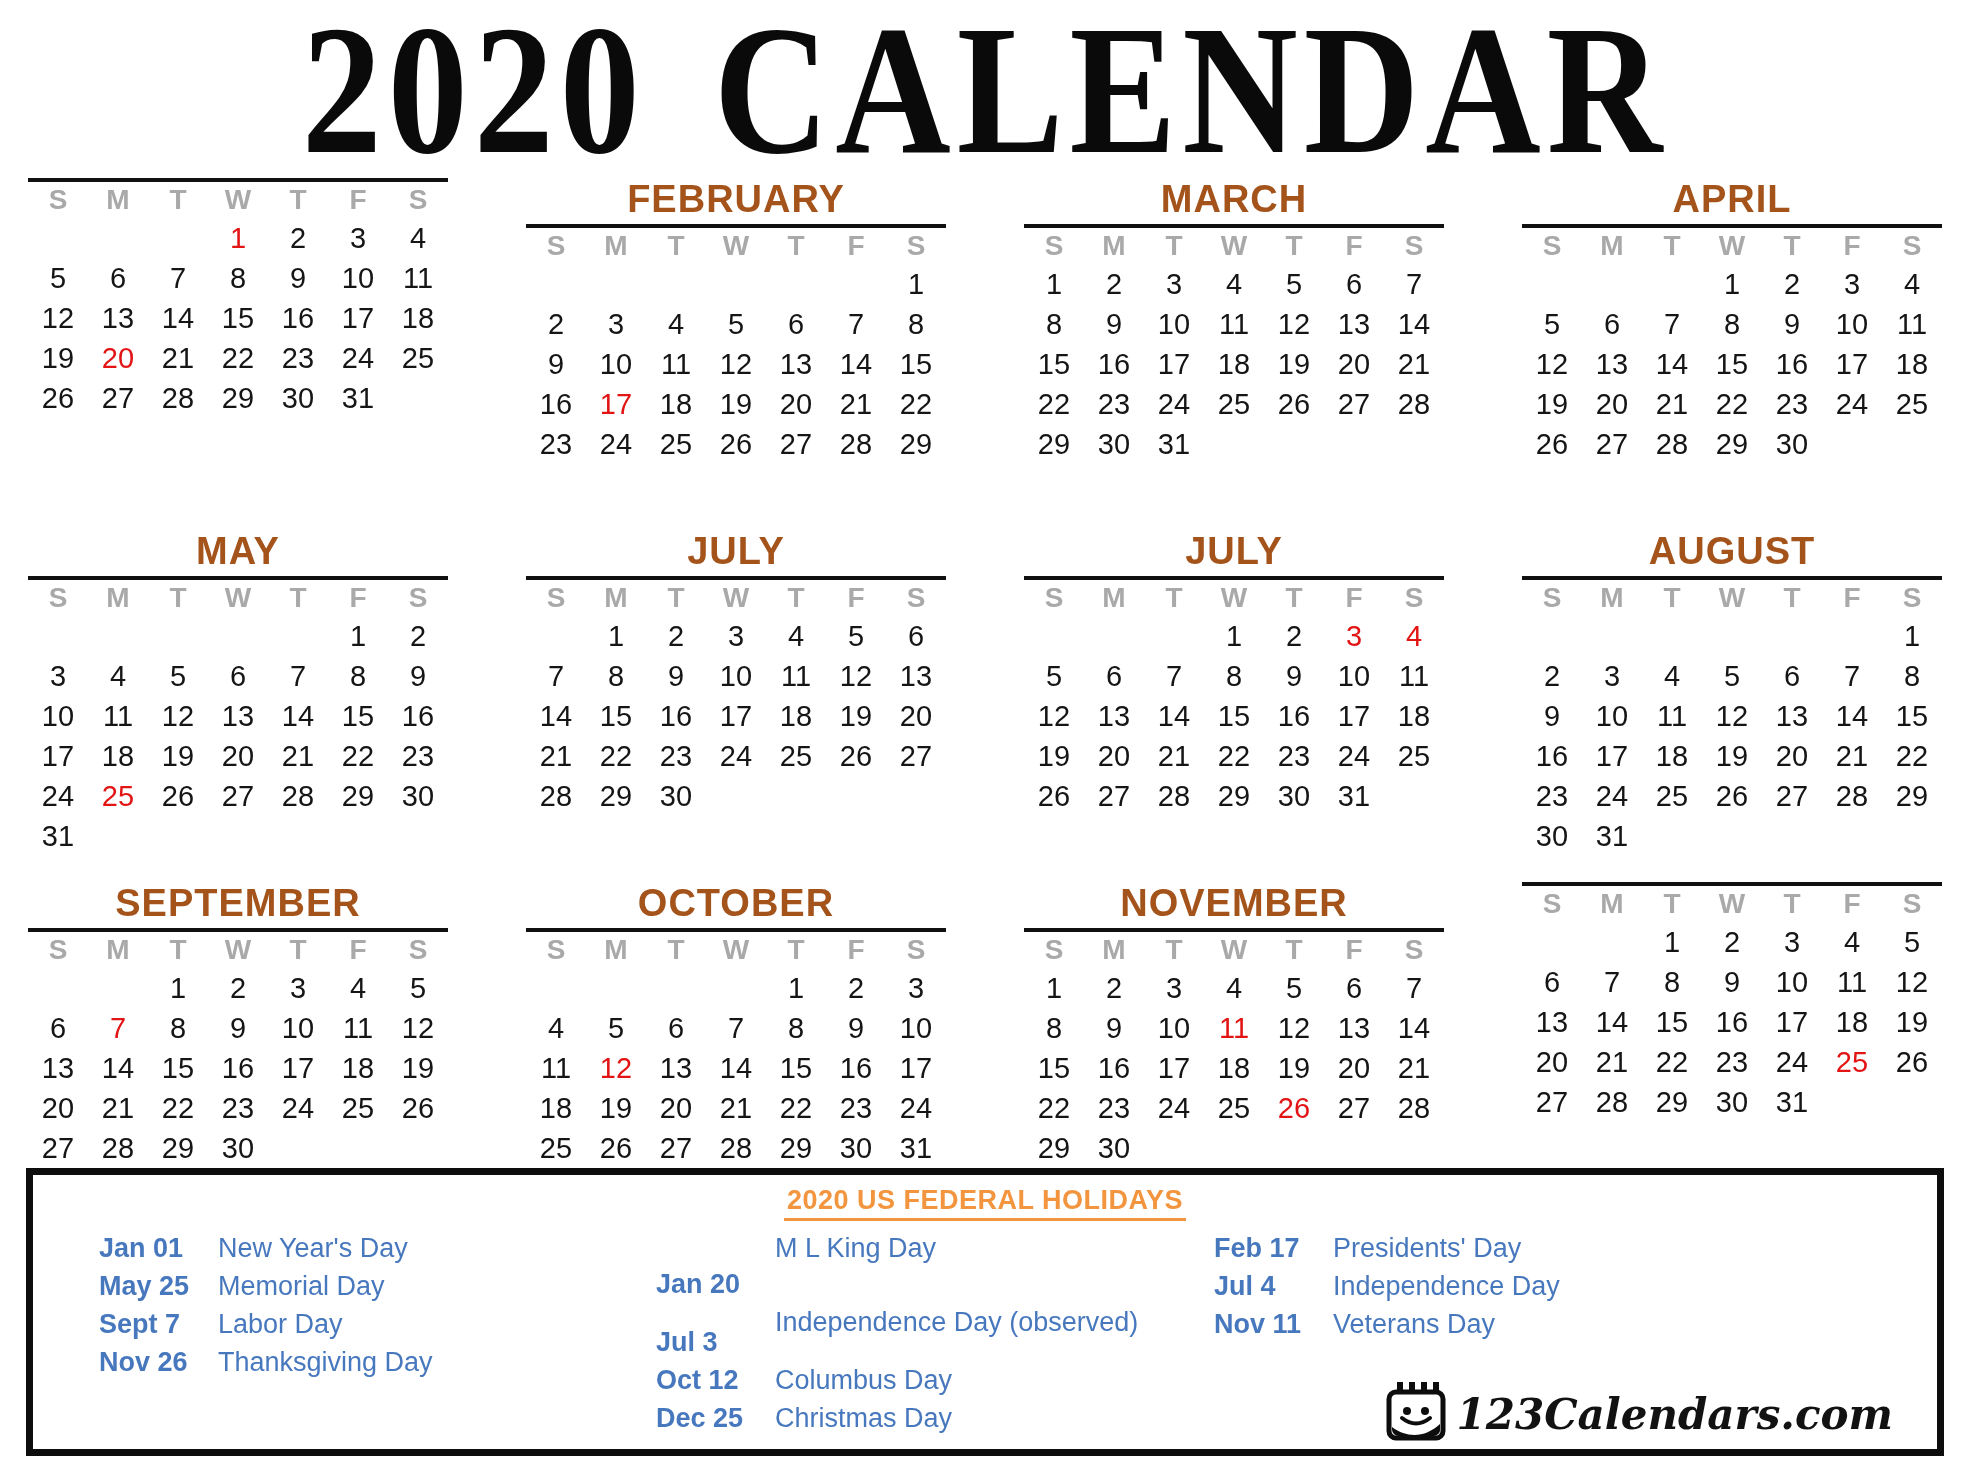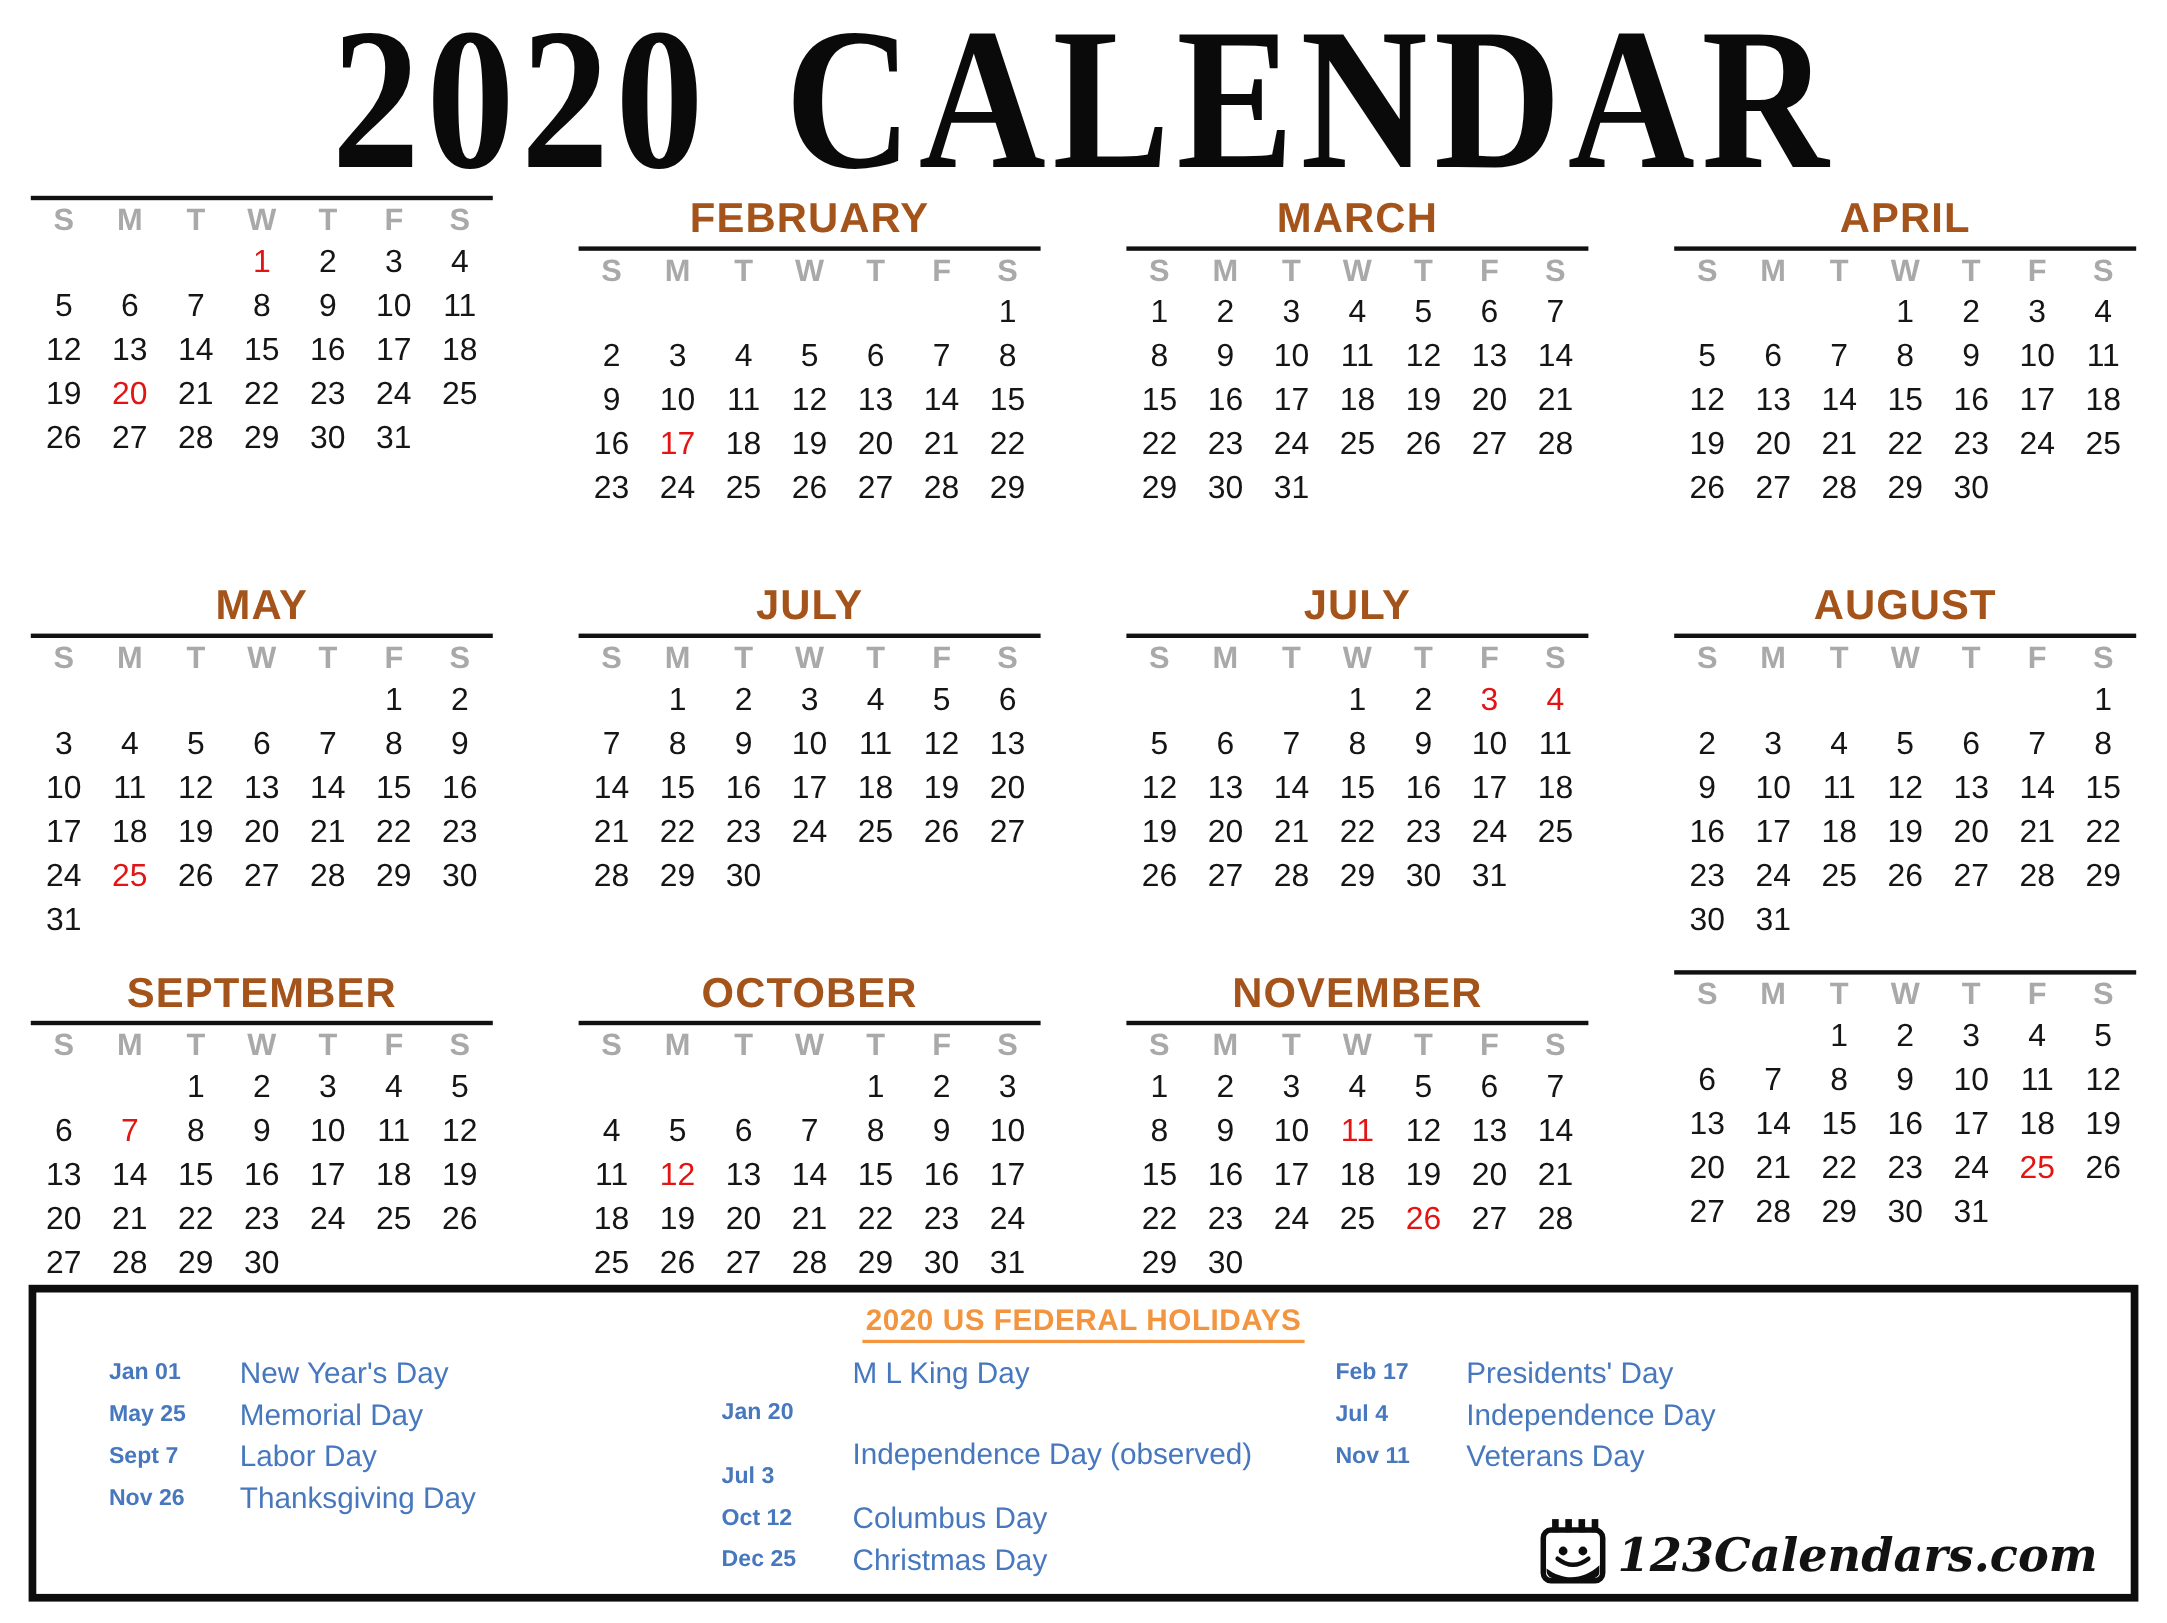--- a/index.html
+++ b/index.html
@@ -91,29 +91,29 @@
   }
   .holiday-cols{
     display:grid;
     grid-template-columns:557px 558px auto;
     padding-left:66px;
     margin-top:8px;
   }
   .holiday-item{display:flex;line-height:38px;}
   .h-date{
     width:119px;flex:none;
-    font-weight:bold;font-size:21px;color:var(--holiday-blue);
+    font-weight:bold;font-size:27px;color:var(--holiday-blue);
   }
   .h-name{
     font-weight:normal;font-size:27px;color:var(--holiday-blue);
     white-space:nowrap;
   }
   
   .logo{
-    position:absolute;right:30px;bottom:2px;
+    position:absolute;right:44px;bottom:2px;
     display:flex;align-items:center;gap:8px;
     cursor:pointer;
     justify-content:center;
   }
   .logo-text{
     font-family:"DejaVu Serif",serif;
     font-style:italic;
     font-weight:600;
     font-size:42px;
     color:#121212;

